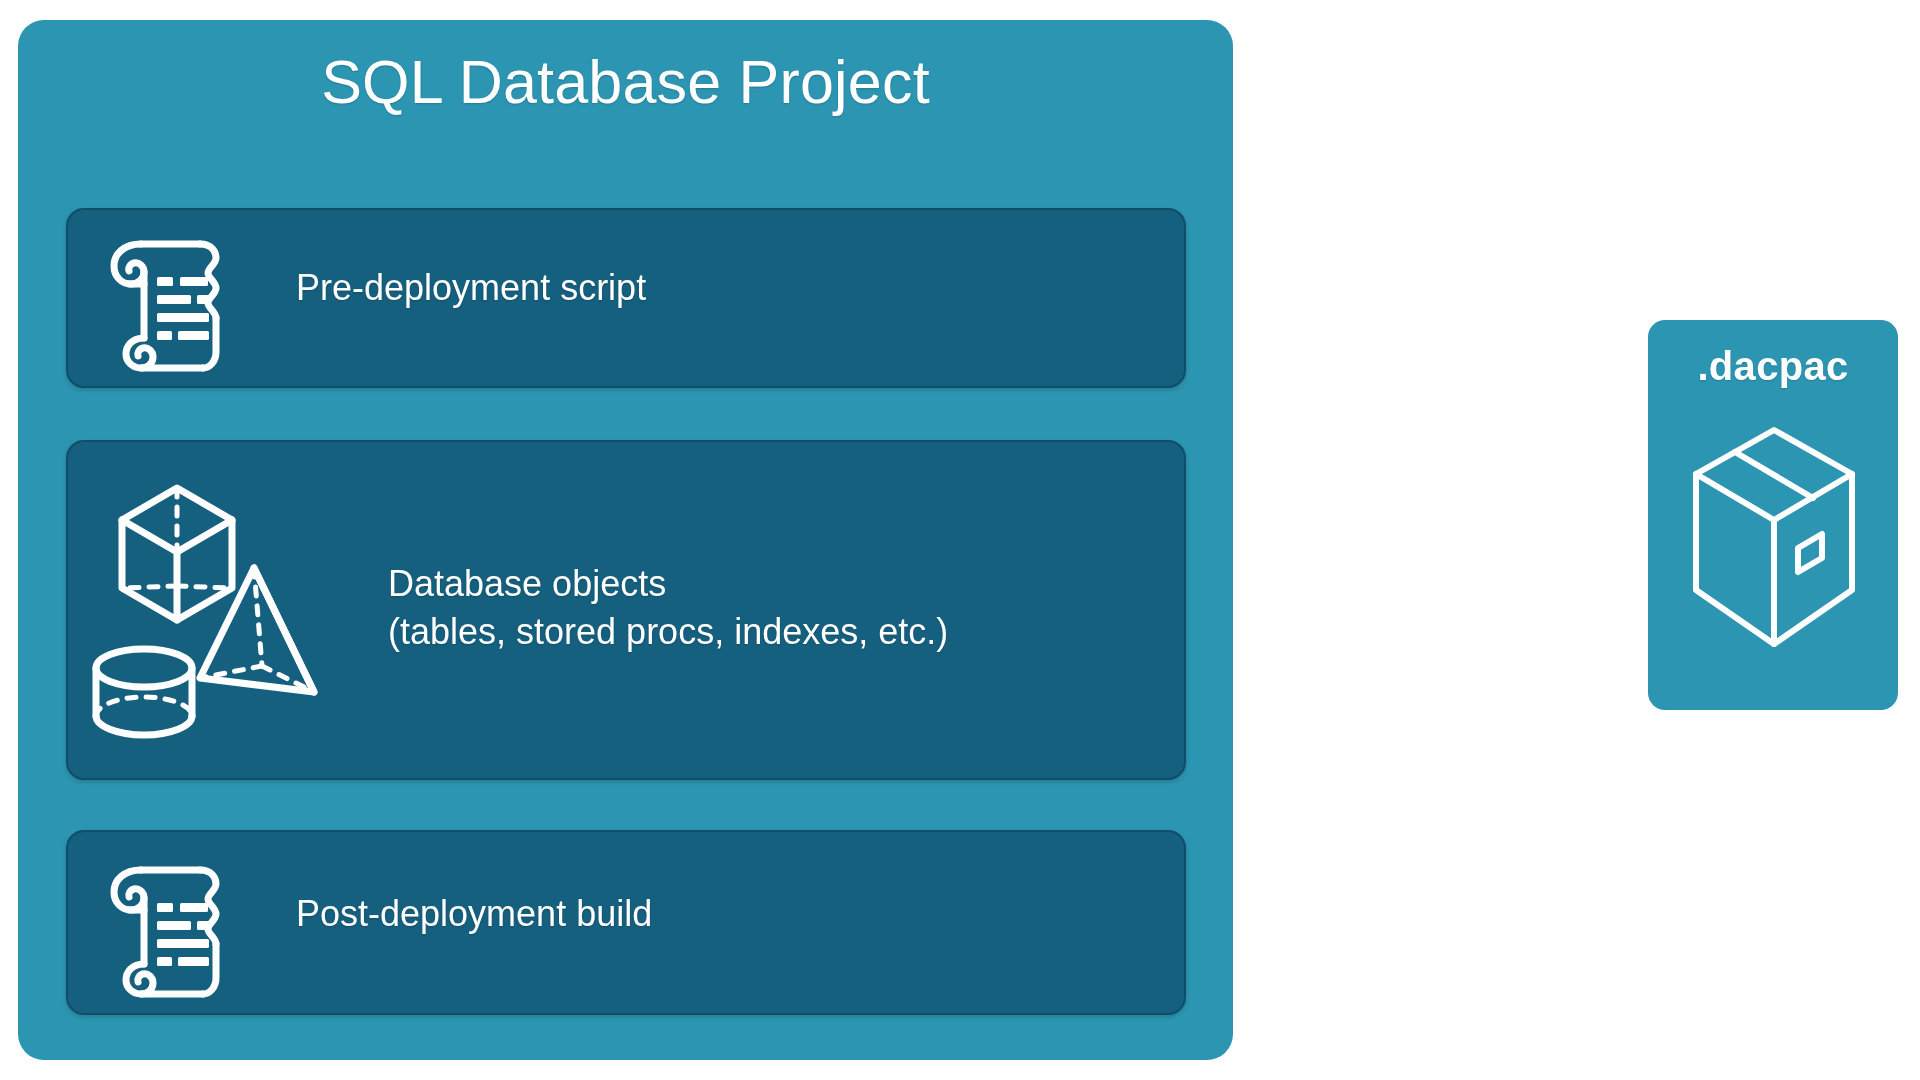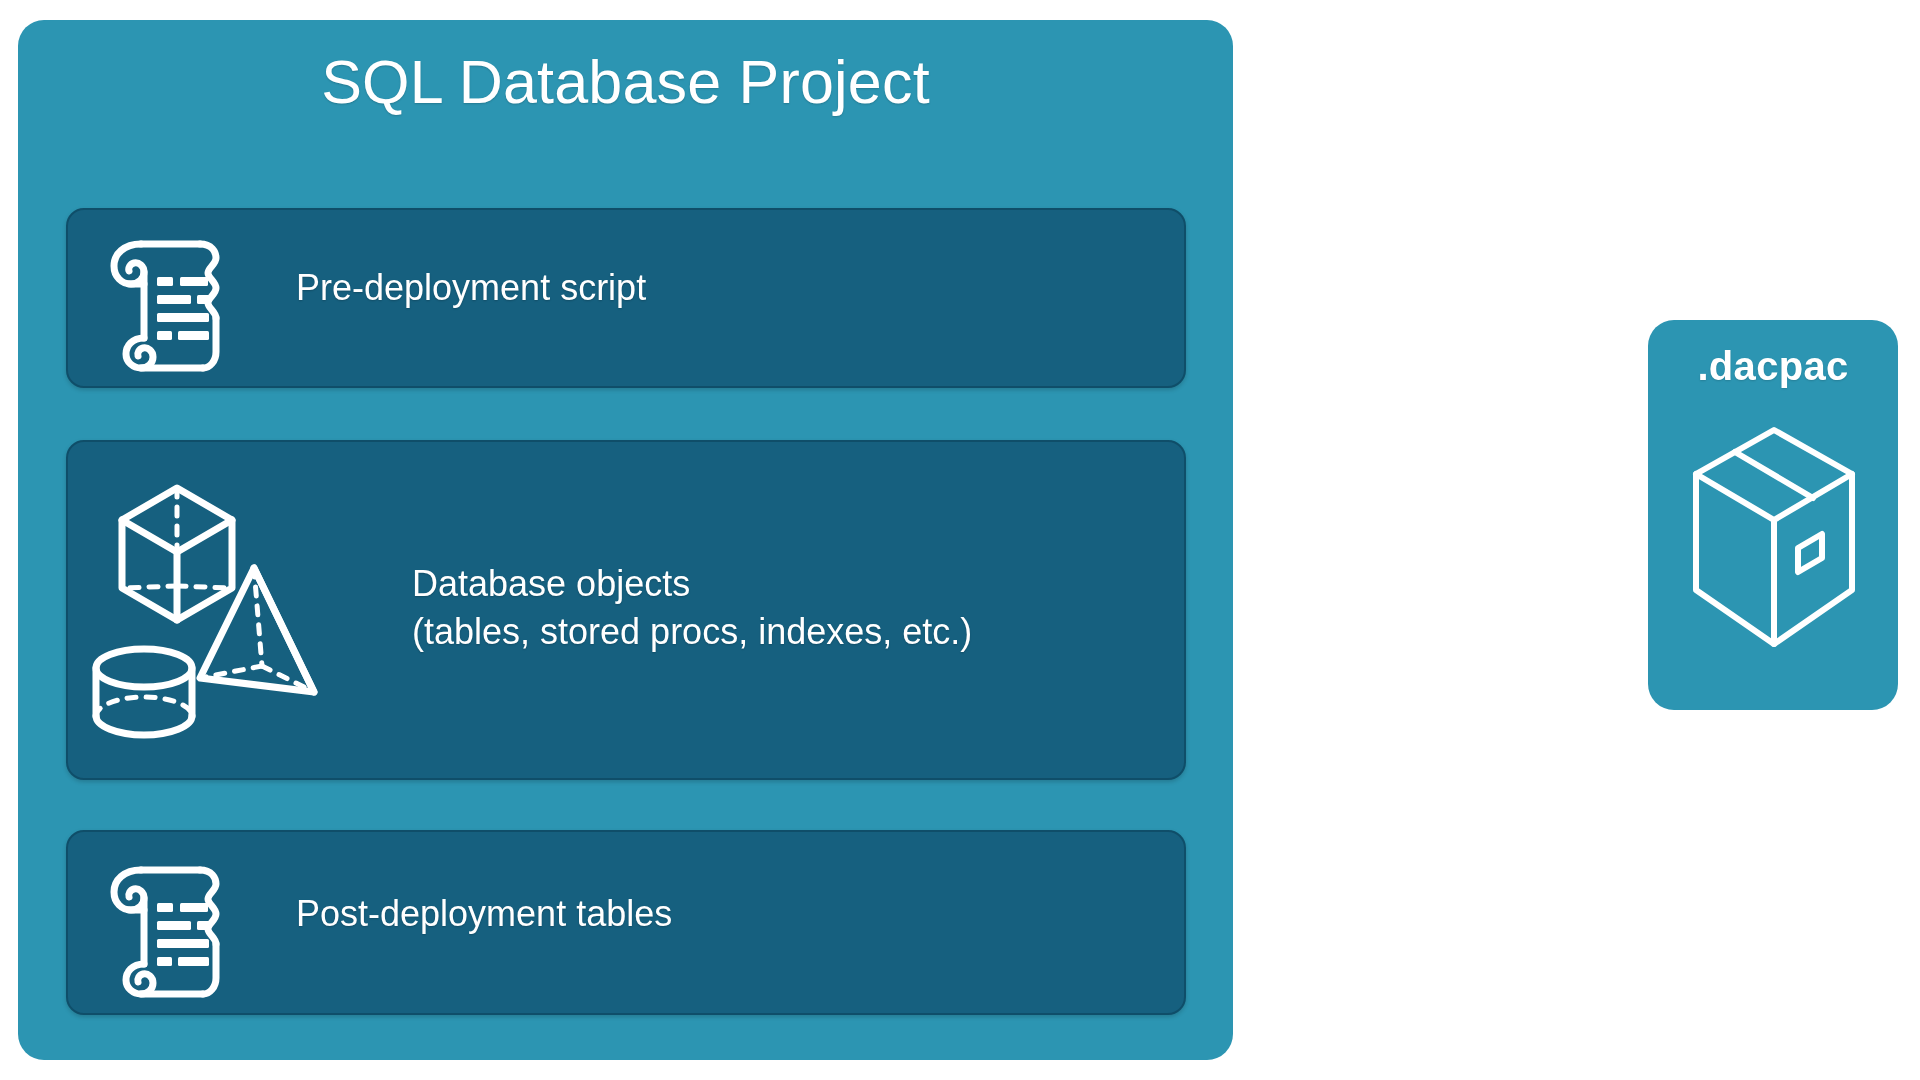--- a/index.html
+++ b/index.html
@@ -34,21 +34,21 @@
   #box-post {top:810px;height:185px;}
 
   .item-label{
     position:absolute;
     color:#ffffff;font-size:36px;line-height:48px;font-weight:400;
     white-space:pre-line;
     text-shadow:0 1px 2px rgba(0,0,0,.20);
   }
   #box-pre  .item-label{left:228px;top:54px;}
   #box-post .item-label{left:228px;top:58px;}
-  #box-obj  .item-label{left:320px;top:118px;margin-left:24px;}
+  #box-obj  .item-label{left:320px;top:118px;}
 
   .icon-slot{position:absolute;}
   #box-pre  .icon-slot{left:20px;top:18px;width:150px;height:145px;}
   #box-post .icon-slot{left:20px;top:22px;width:150px;height:145px;}
   #box-obj  .shapes-slot{position:absolute;left:14px;top:18px;width:285px;height:300px;}
 
   
   .build-arrow{
     position:absolute;left:1277px;top:448px;width:345px;height:180px;
   }
@@ -57,21 +57,21 @@
     text-align:left;
     color:#ffffff;font-size:44px;font-weight:bold;
     letter-spacing:0.5px;
     pointer-events:none;
   }
 
   
   .dacpac-card{
     position:absolute;left:1648px;top:320px;width:250px;height:390px;
     background:#2c95b2;
-    border-radius:26px;
+    border-radius:17px;
     box-sizing:border-box;
   }
   .dacpac-title{
     position:absolute;left:0;top:24px;width:250px;text-align:center;
     color:#ffffff;font-size:40px;font-weight:bold;letter-spacing:0.3px;
     text-shadow:0 1px 2px rgba(0,0,0,.15);
   }
   .dacpac-icon{position:absolute;left:38px;top:92px;width:176px;height:250px;}
   svg{display:block;overflow:visible;}
 </style>
@@ -178,21 +178,21 @@
             <rect x="69" y="49" width="16" height="9" rx="1.5"></rect>
             <rect x="92" y="49" width="28" height="9" rx="1.5"></rect>
             <rect x="69" y="67" width="34" height="9" rx="1.5"></rect>
             <rect x="109" y="67" width="13" height="9" rx="1.5"></rect>
             <rect x="69" y="85" width="52" height="9" rx="1.5"></rect>
             <rect x="69" y="103" width="15" height="9" rx="1.5"></rect>
             <rect x="90" y="103" width="31" height="9" rx="1.5"></rect>
           </g>
         </svg>
       </div>
-      <div class="item-label">Post-deployment tables</div>
+      <div class="item-label">Post-deployment build</div>
     </div>
 
   </div>
 
 
   <div class="dacpac-card">
     <div class="dacpac-title">.dacpac</div>
     <div class="dacpac-icon">
       <svg viewBox="0 0 176 250" width="176" height="250" aria-hidden="true">
         <g fill="none" stroke="#ffffff" stroke-width="6" stroke-linejoin="round" stroke-linecap="round">

